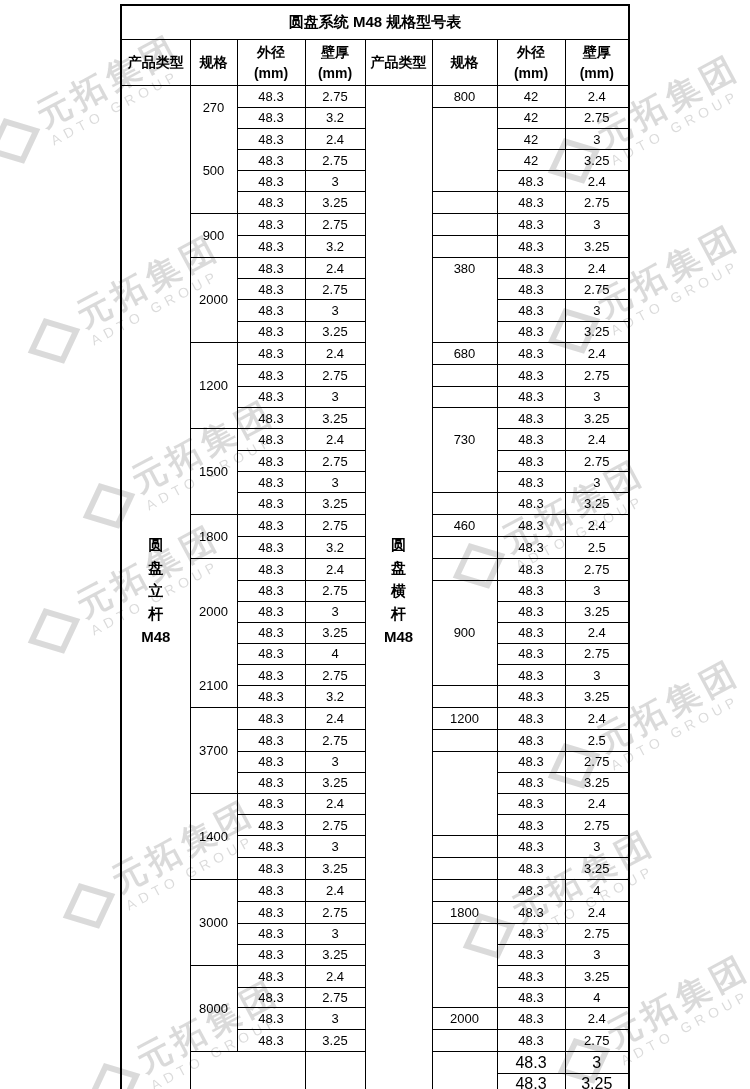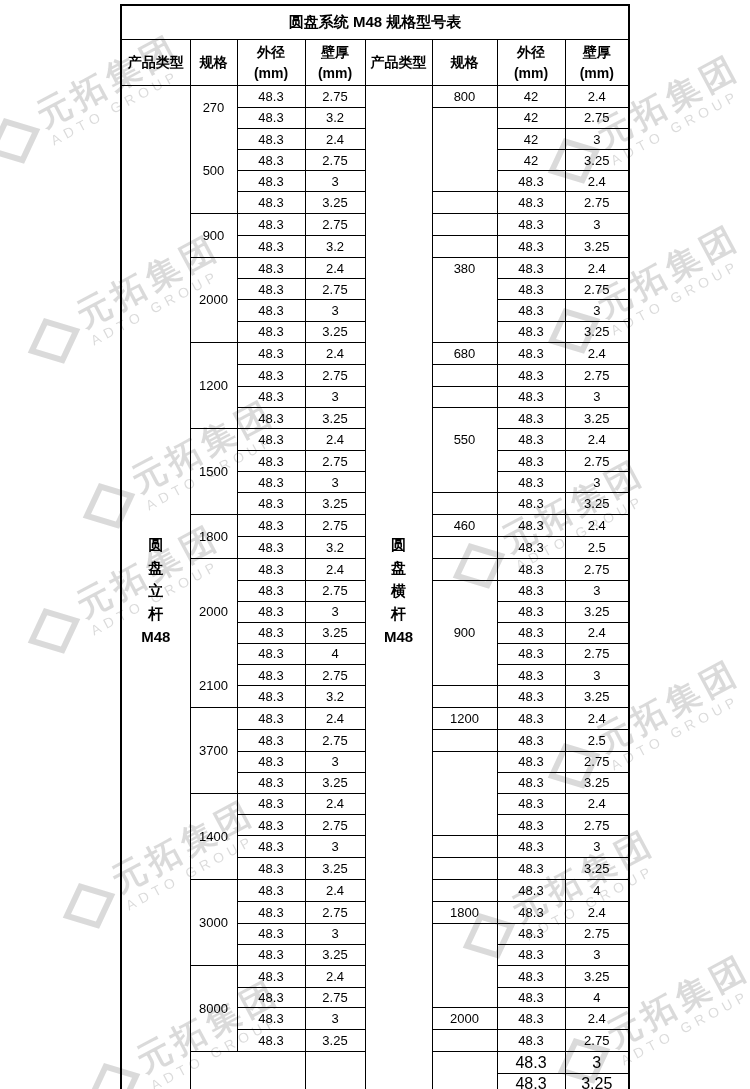--- a/index.html
+++ b/index.html
@@ -317,21 +317,21 @@
           <div class="spec-block" style="height: 20.9px;"></div>
         </td>
         <td class="val">48.3</td>
         <td class="val">3</td>
       </tr>
       <tr>
         <td class="val">48.3</td>
         <td class="val">3.25</td>
         <td class="spec-cell" rowspan="4">
           <div class="spec-block" style="height: 20.9px;"></div>
-          <div class="spec-block" style="height: 20.9px;">550</div>
+          <div class="spec-block" style="height: 20.9px;">730</div>
           <div class="spec-block" style="height: 41.8px;"></div>
         </td>
         <td class="val">48.3</td>
         <td class="val">3.25</td>
       </tr>
       <tr>
         <td class="spec-cell" rowspan="4">
           <div class="spec-block" style="height: 74px;">1500</div>
         </td>
         <td class="val">48.3</td>

